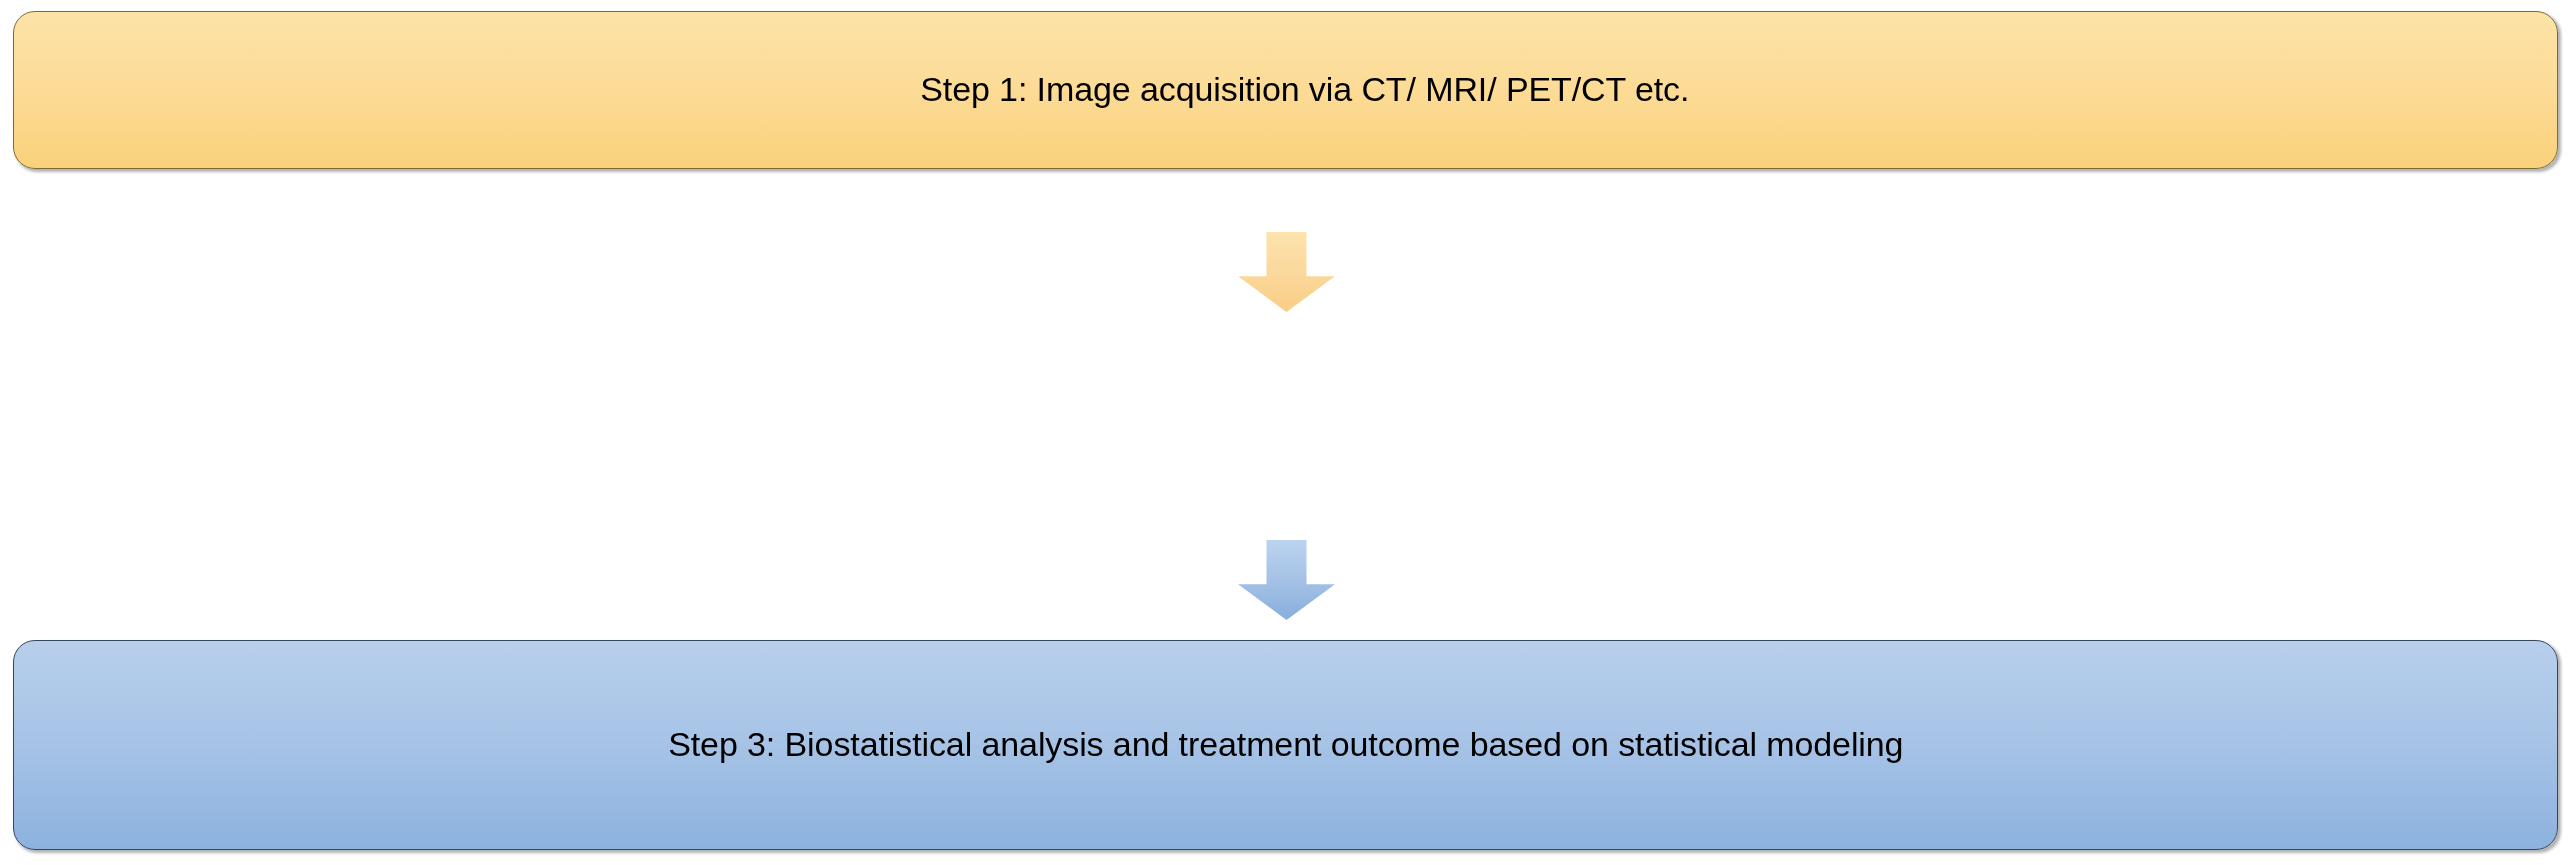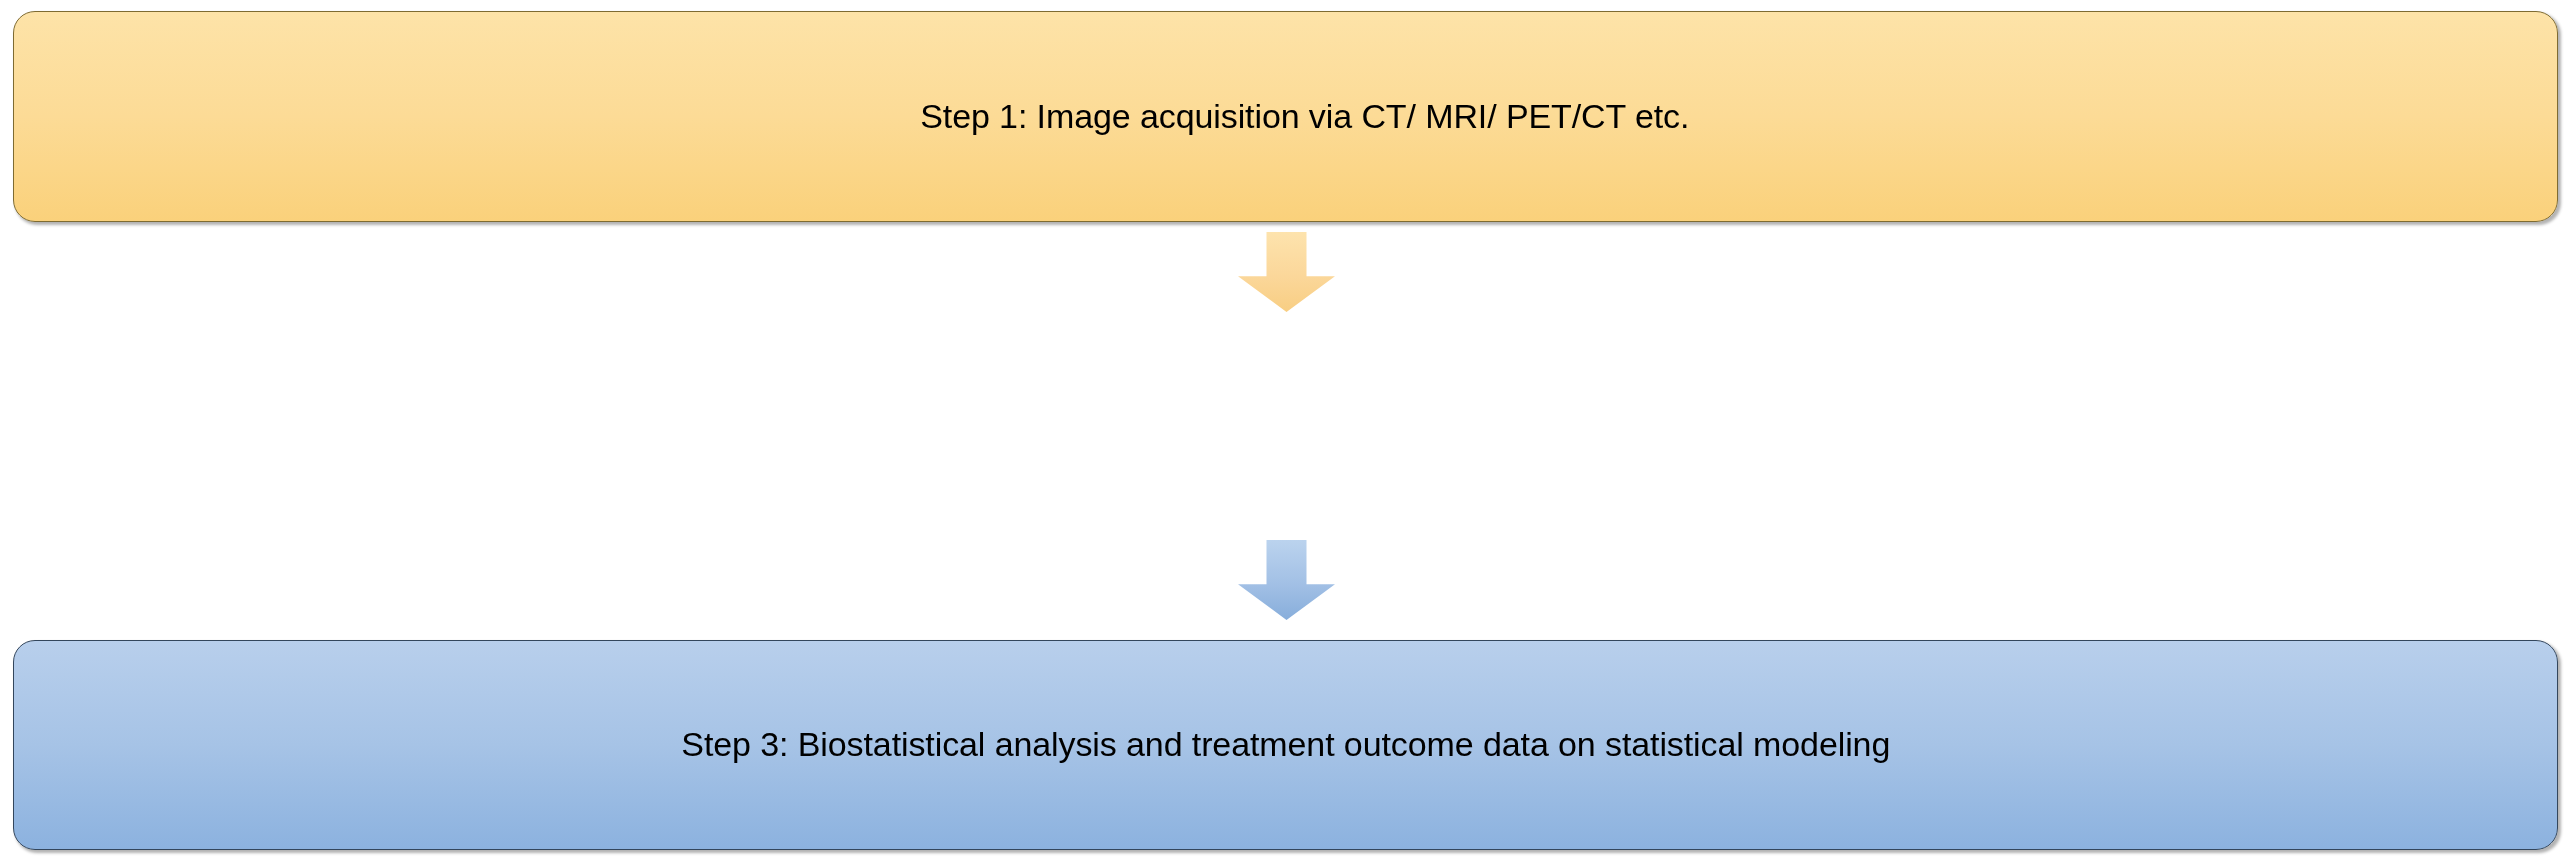--- a/index.html
+++ b/index.html
@@ -43,21 +43,21 @@
     line-height: 1.15;
     color: #000000;
     letter-spacing: -0.1px;
     padding: 0 36px;
     white-space: nowrap;
   }
 
   
   #box-step-1 {
     top: 11px;
-    height: 211px;
+    height: 158px;
     background: linear-gradient(to bottom, #FDE2A6 0%, #FCDC99 45%, #FBD customProperty 45%, #FAD27C 100%);
     background: linear-gradient(to bottom, #FDE3A8 0%, #FCDB96 50%, #FAD17B 100%);
     border: 1.5px solid #7E6B32;
     box-shadow: 2.4px 2.4px 3px rgba(0,0,0,0.30);
     padding-left: 38px;
   }
 
   
   #box-step-2 {
     top: 325px;
@@ -122,17 +122,17 @@
           <stop offset="0%" stop-color="#BBD3EE"></stop>
           <stop offset="55%" stop-color="#A2C0E5"></stop>
           <stop offset="100%" stop-color="#87AEDB"></stop>
         </linearGradient>
       </defs>
       <polygon points="47,0 113,0 113,73 160,73 80,132 0,73 47,73" fill="url(#gradArrowBlue)"></polygon>
     </svg>
   </div>
 
   <div class="step-box" id="box-step-3">
-    <span class="step-label">Step 3: Biostatistical analysis and treatment outcome data on statistical modeling</span>
+    <span class="step-label">Step 3: Biostatistical analysis and treatment outcome based on statistical modeling</span>
   </div>
 
 </div>
 
 
 </body></html>

